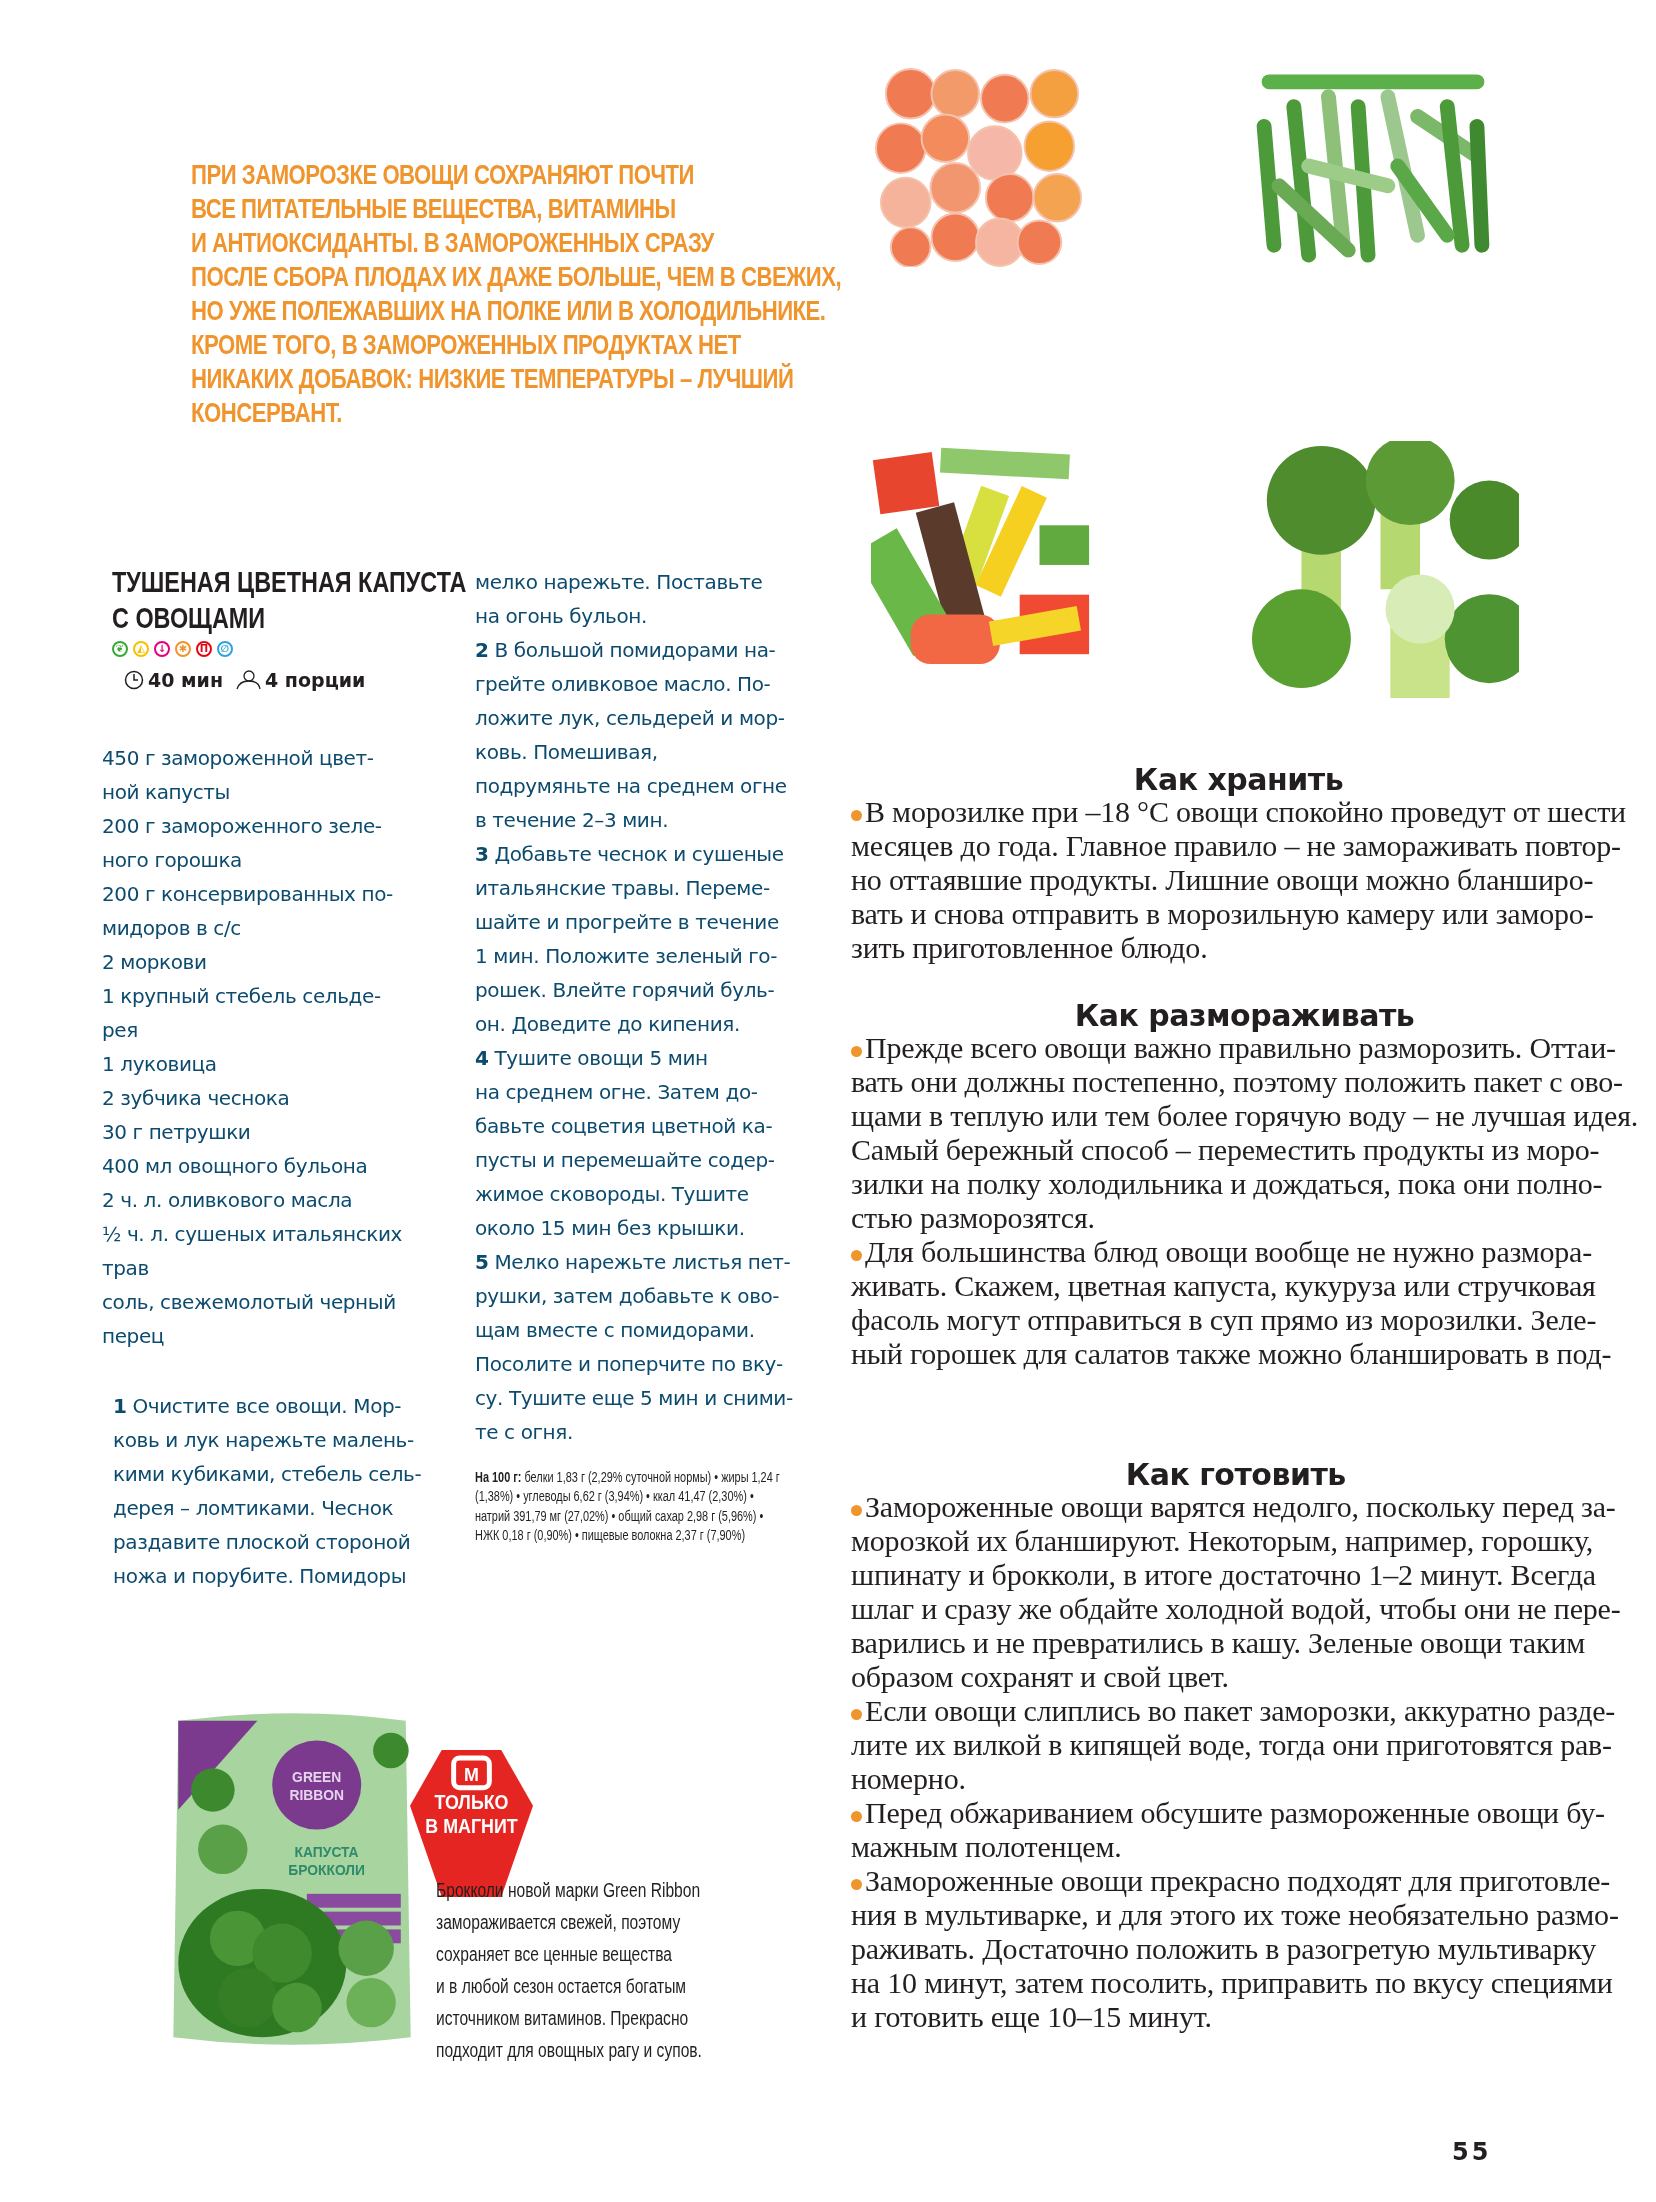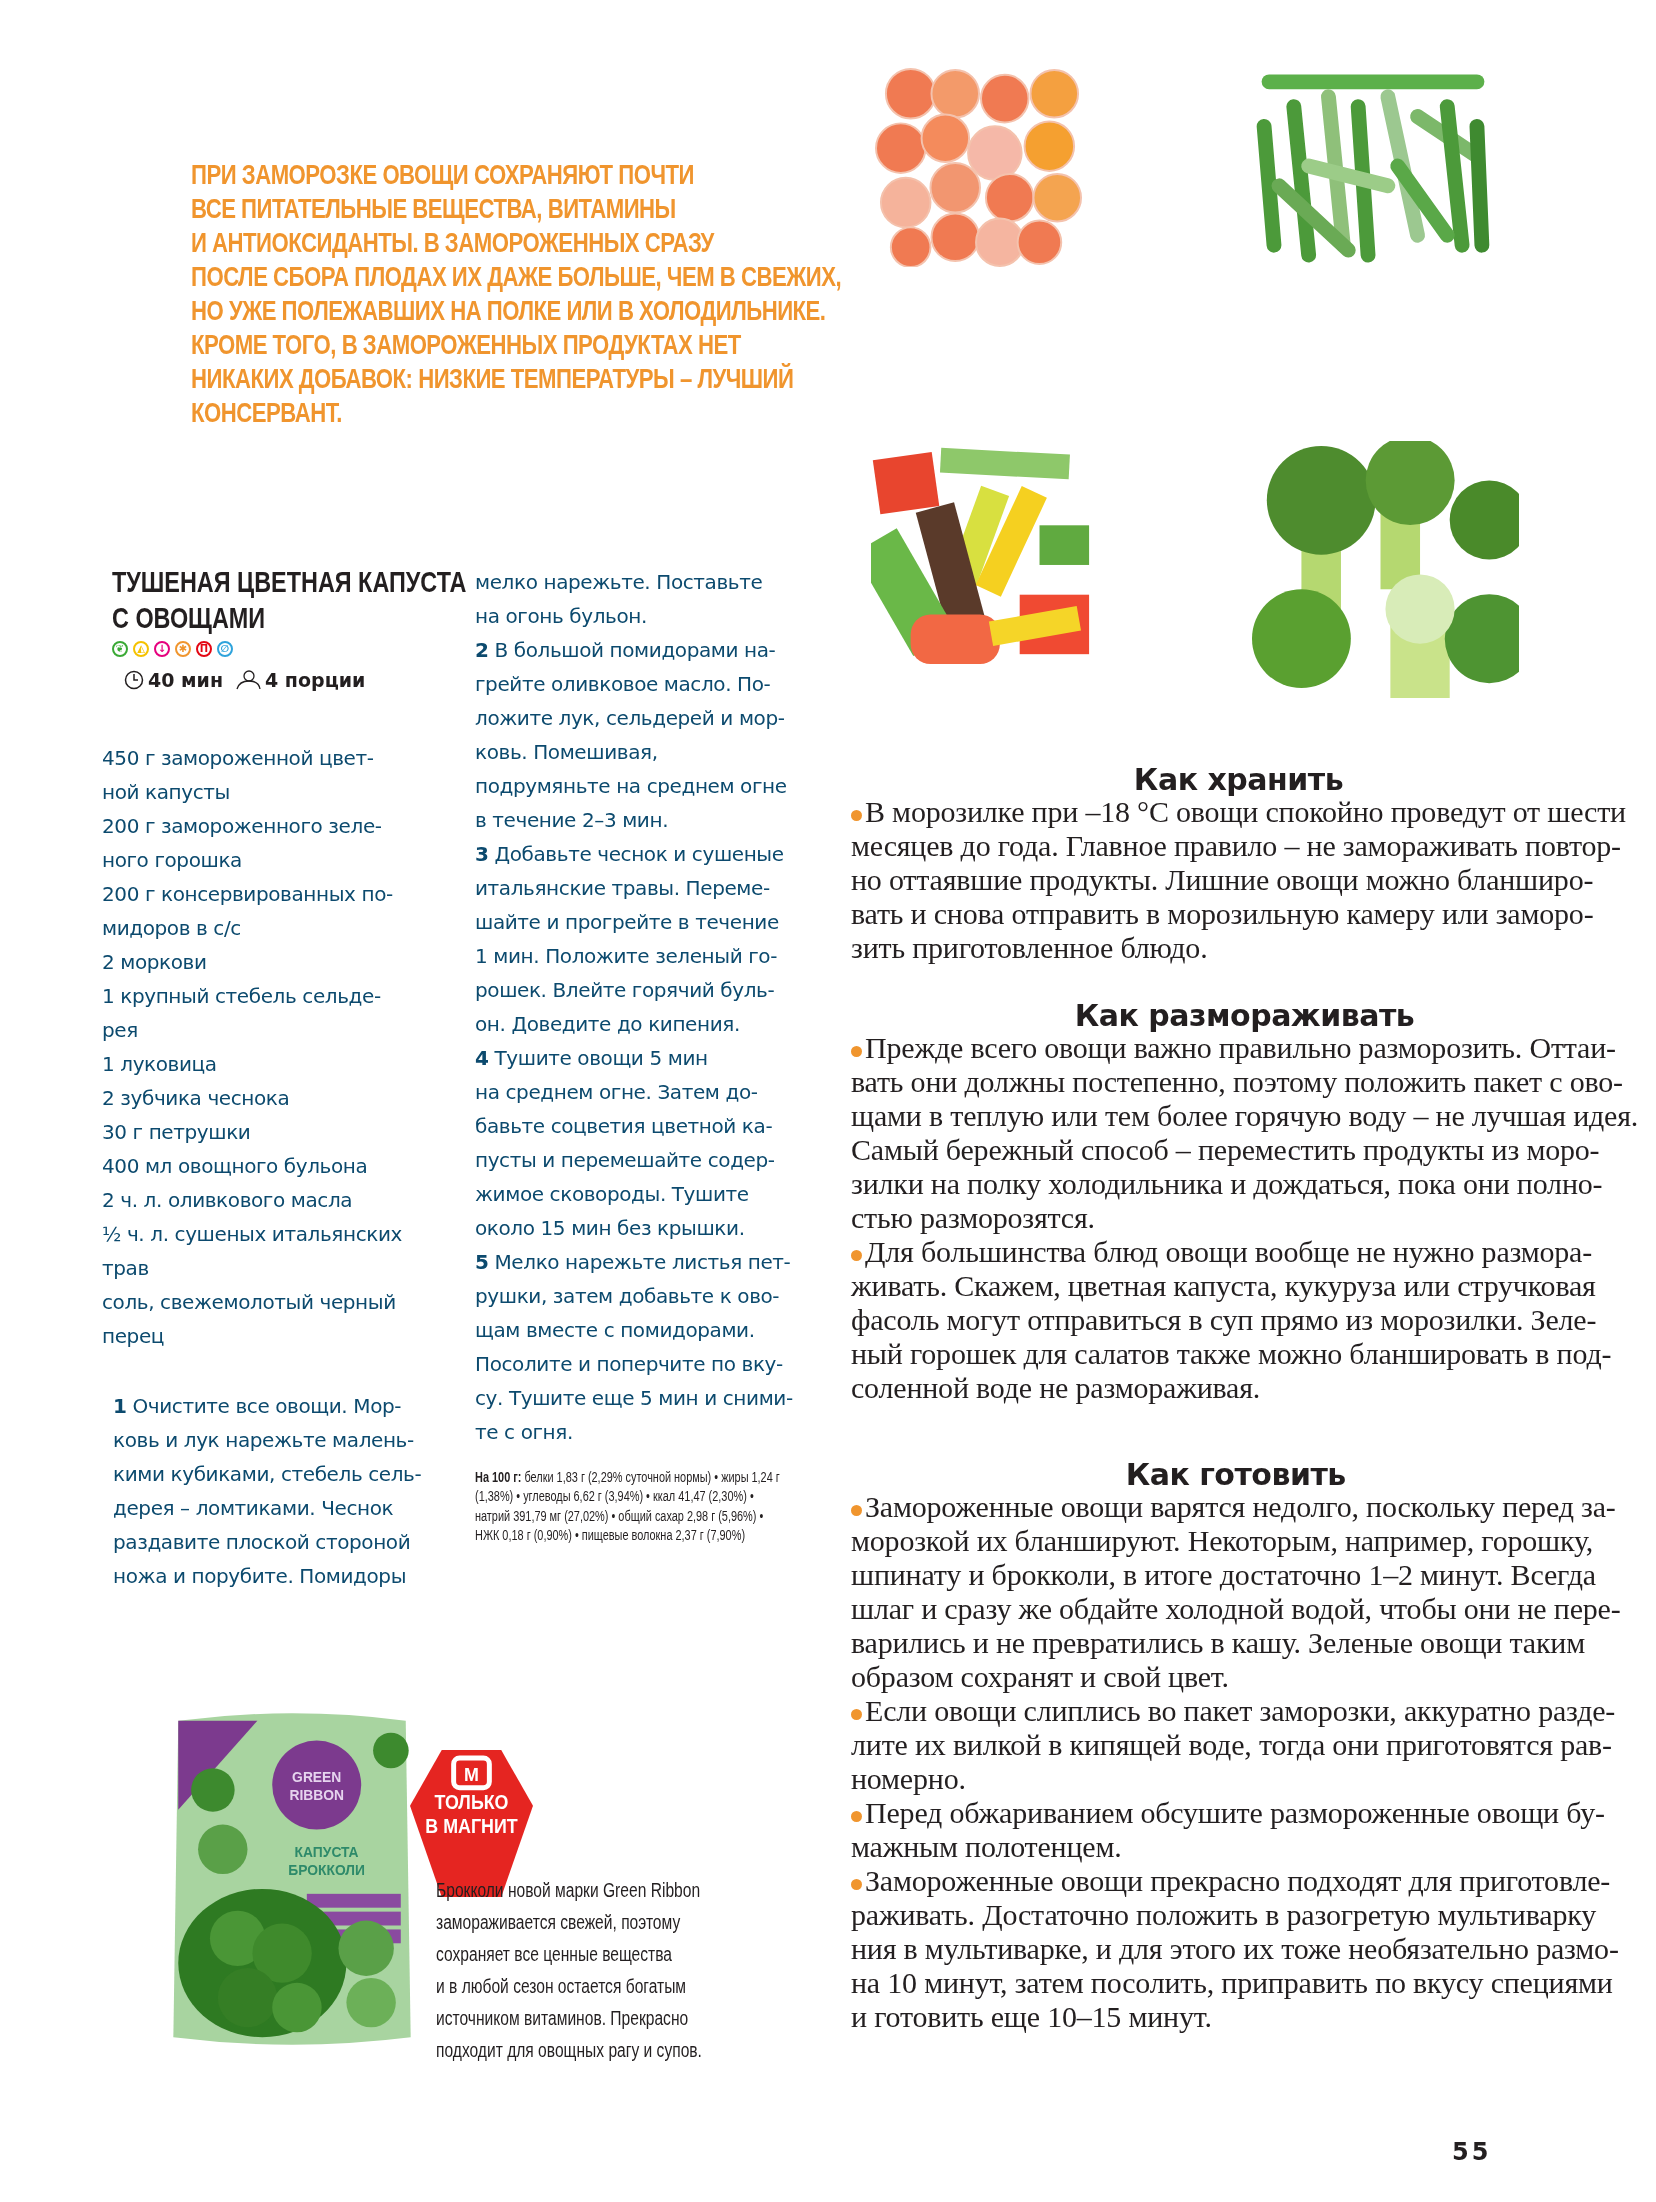--- a/index.html
+++ b/index.html
@@ -244,41 +244,40 @@
     <div><span class="bullet"></span><span>Прежде всего овощи важно правильно разморозить. Оттаи-</span></div>
     <div>вать они должны постепенно, поэтому положить пакет с ово-</div>
     <div>щами в теплую или тем более горячую воду – не лучшая идея.</div>
     <div>Самый бережный способ – переместить продукты из моро-</div>
     <div>зилки на полку холодильника и дождаться, пока они полно-</div>
     <div>стью разморозятся.</div>
     <div><span class="bullet"></span><span>Для большинства блюд овощи вообще не нужно размора-</span></div>
     <div>живать. Скажем, цветная капуста, кукуруза или стручковая</div>
     <div>фасоль могут отправиться в суп прямо из морозилки. Зеле-</div>
     <div>ный горошек для салатов также можно бланшировать в под-</div>
-    <div>соленной воде не размораживая.</div>
   </div>
 </div>
 
 <div class="abs" style="left:851px;top:1457px;">
   <div class="sec-title">Как готовить</div>
   <div class="sec-body" style="margin-top:-2px;">
     <div><span class="bullet"></span><span>Замороженные овощи варятся недолго, поскольку перед за-</span></div>
     <div>морозкой их бланшируют. Некоторым, например, горошку,</div>
     <div>шпинату и брокколи, в итоге достаточно 1–2 минут. Всегда</div>
     <div>шлаг и сразу же обдайте холодной водой, чтобы они не пере-</div>
     <div>варились и не превратились в кашу. Зеленые овощи таким</div>
     <div>образом сохранят и свой цвет.</div>
     <div><span class="bullet"></span><span>Если овощи слиплись во пакет заморозки, аккуратно разде-</span></div>
     <div>лите их вилкой в кипящей воде, тогда они приготовятся рав-</div>
     <div>номерно.</div>
     <div><span class="bullet"></span><span>Перед обжариванием обсушите размороженные овощи бу-</span></div>
     <div>мажным полотенцем.</div>
     <div><span class="bullet"></span><span>Замороженные овощи прекрасно подходят для приготовле-</span></div>
+    <div>ния в мультиварке, и для этого их тоже необязательно размо-</div>
     <div>раживать. Достаточно положить в разогретую мультиварку</div>
-    <div>ния в мультиварке, и для этого их тоже необязательно размо-</div>
     <div>на 10 минут, затем посолить, приправить по вкусу специями</div>
     <div>и готовить еще 10–15 минут.</div>
   </div>
 </div>
 
 <svg class="abs pack" viewBox="0 0 250 360">
   <path d="M10 20 Q125 5 240 20 L245 340 Q125 355 5 340 Z" fill="#a8d4a0"></path>
   <path d="M10 20 L90 20 L10 110 Z" fill="#7c3a8e"></path>
   <circle cx="150" cy="85" r="45" fill="#7c3a8e"></circle>
   <text x="150" y="82" text-anchor="middle" font-family="Liberation Sans, sans-serif" font-size="14" font-weight="bold" fill="#e6d4ee">GREEN</text>

